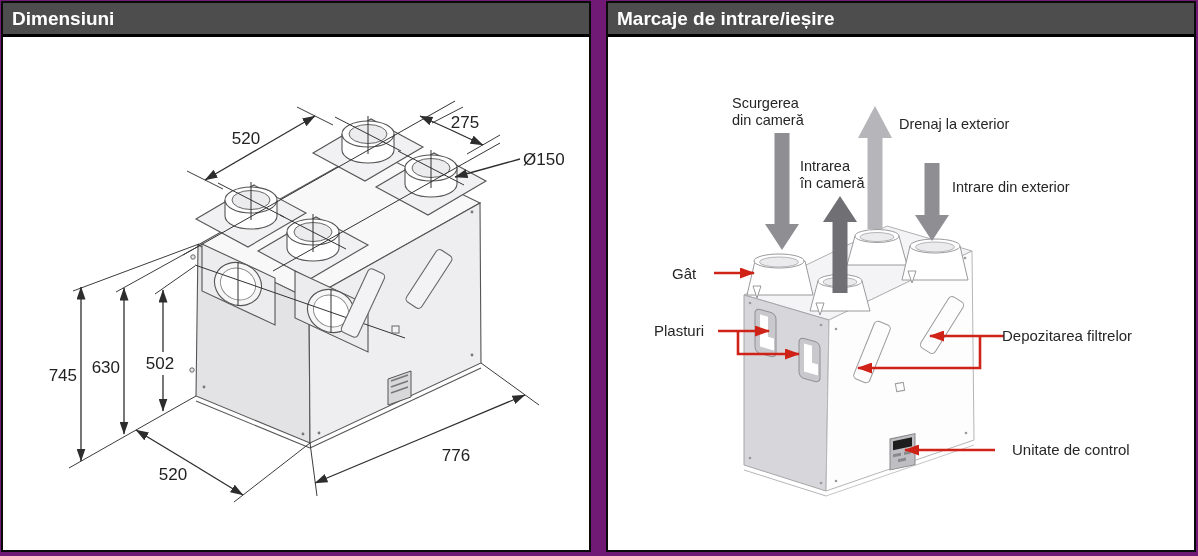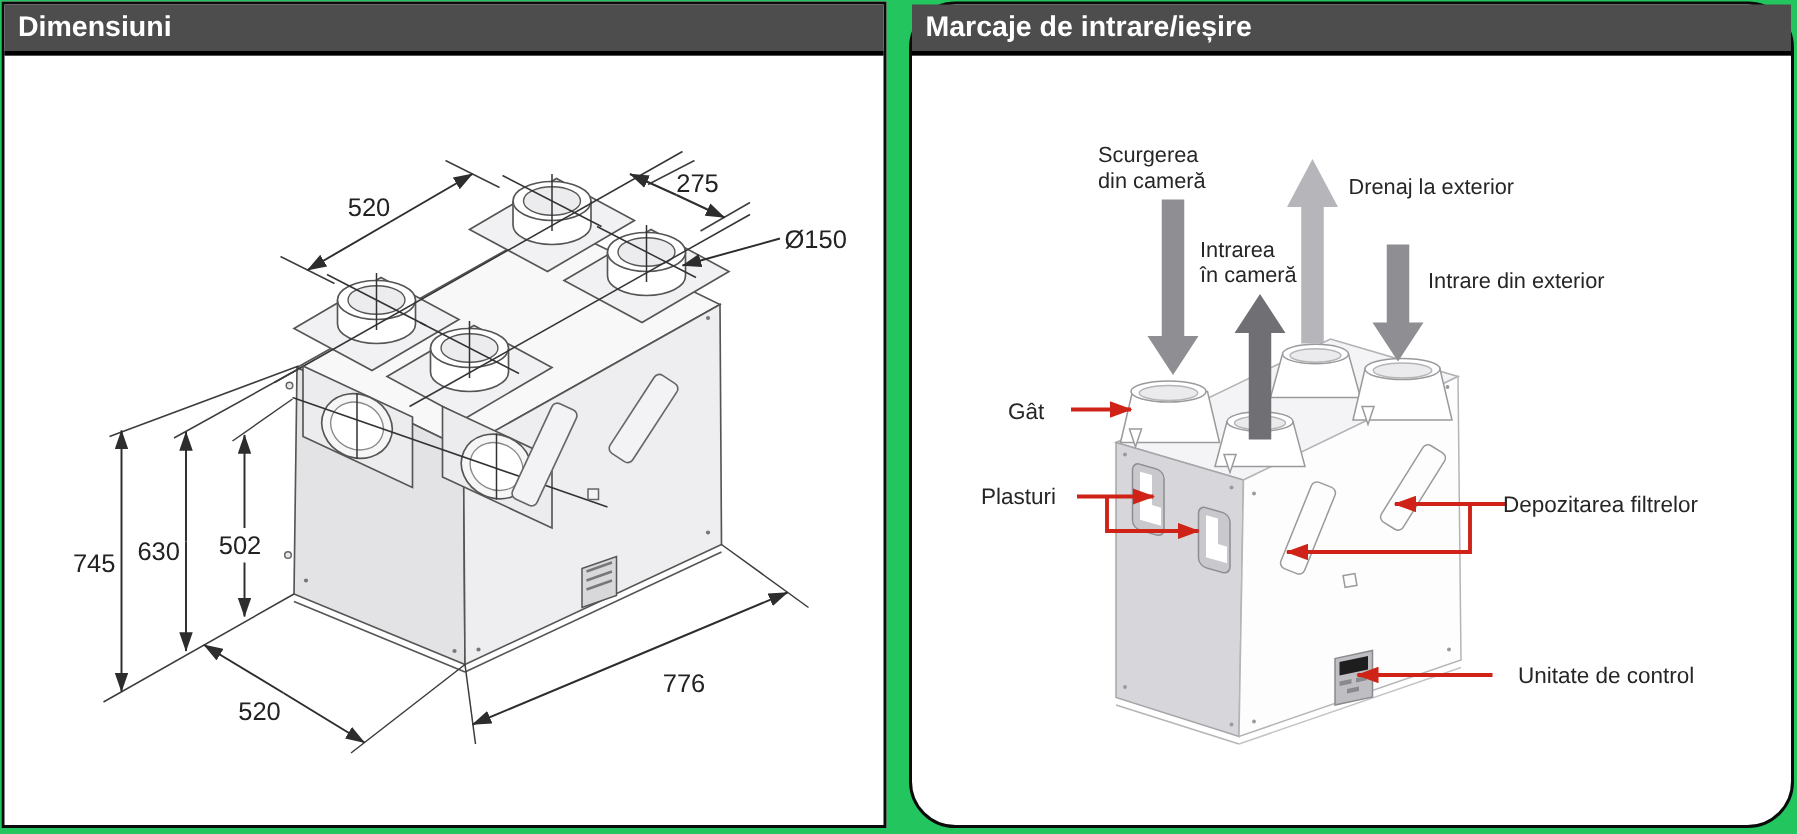--- a/index.html
+++ b/index.html
@@ -1,20 +1,20 @@
 <!DOCTYPE html>
 <html><head>
 <meta charset="utf-8">
 <style>
   html,body{margin:0;padding:0;background:#fff;}
-  #stage{position:relative;width:1198px;height:556px;background:#22c55e;overflow:hidden;
+  #stage{position:relative;width:1198px;height:556px;background:#701a75;overflow:hidden;
          font-family:"Liberation Sans", sans-serif;}
   .panel{position:absolute;top:1px;height:551px;border:2px solid #0a0a0a;background:#fff;box-sizing:border-box;}
   #panel-left{left:1px;width:590px;}
-  #panel-right{left:606px;width:590px;border-radius:31px;}
+  #panel-right{left:606px;width:590px;}
   .panel-header{height:31px;line-height:31px;background:#4d4d4d;border-bottom:3px solid #000;
                 color:#fff;font-size:19px;font-weight:bold;padding-left:9px;position:relative;z-index:3;}
   .panel-svg{position:absolute;left:0;top:34px;width:100%;height:513px;z-index:1;}
   svg text{font-family:"Liberation Sans", sans-serif;}
   .dimtxt{font-size:17px;fill:#222;}
   .lbltxt{font-size:14.5px;fill:#262626;}
   .lbltxt2{font-size:15px;fill:#262626;}
   .thin{stroke:#3c3c3c;stroke-width:1;fill:none;}
   .dim{stroke:#2d2d2d;stroke-width:1.3;fill:none;}
   .edge{stroke:#555;stroke-width:1.1;}

